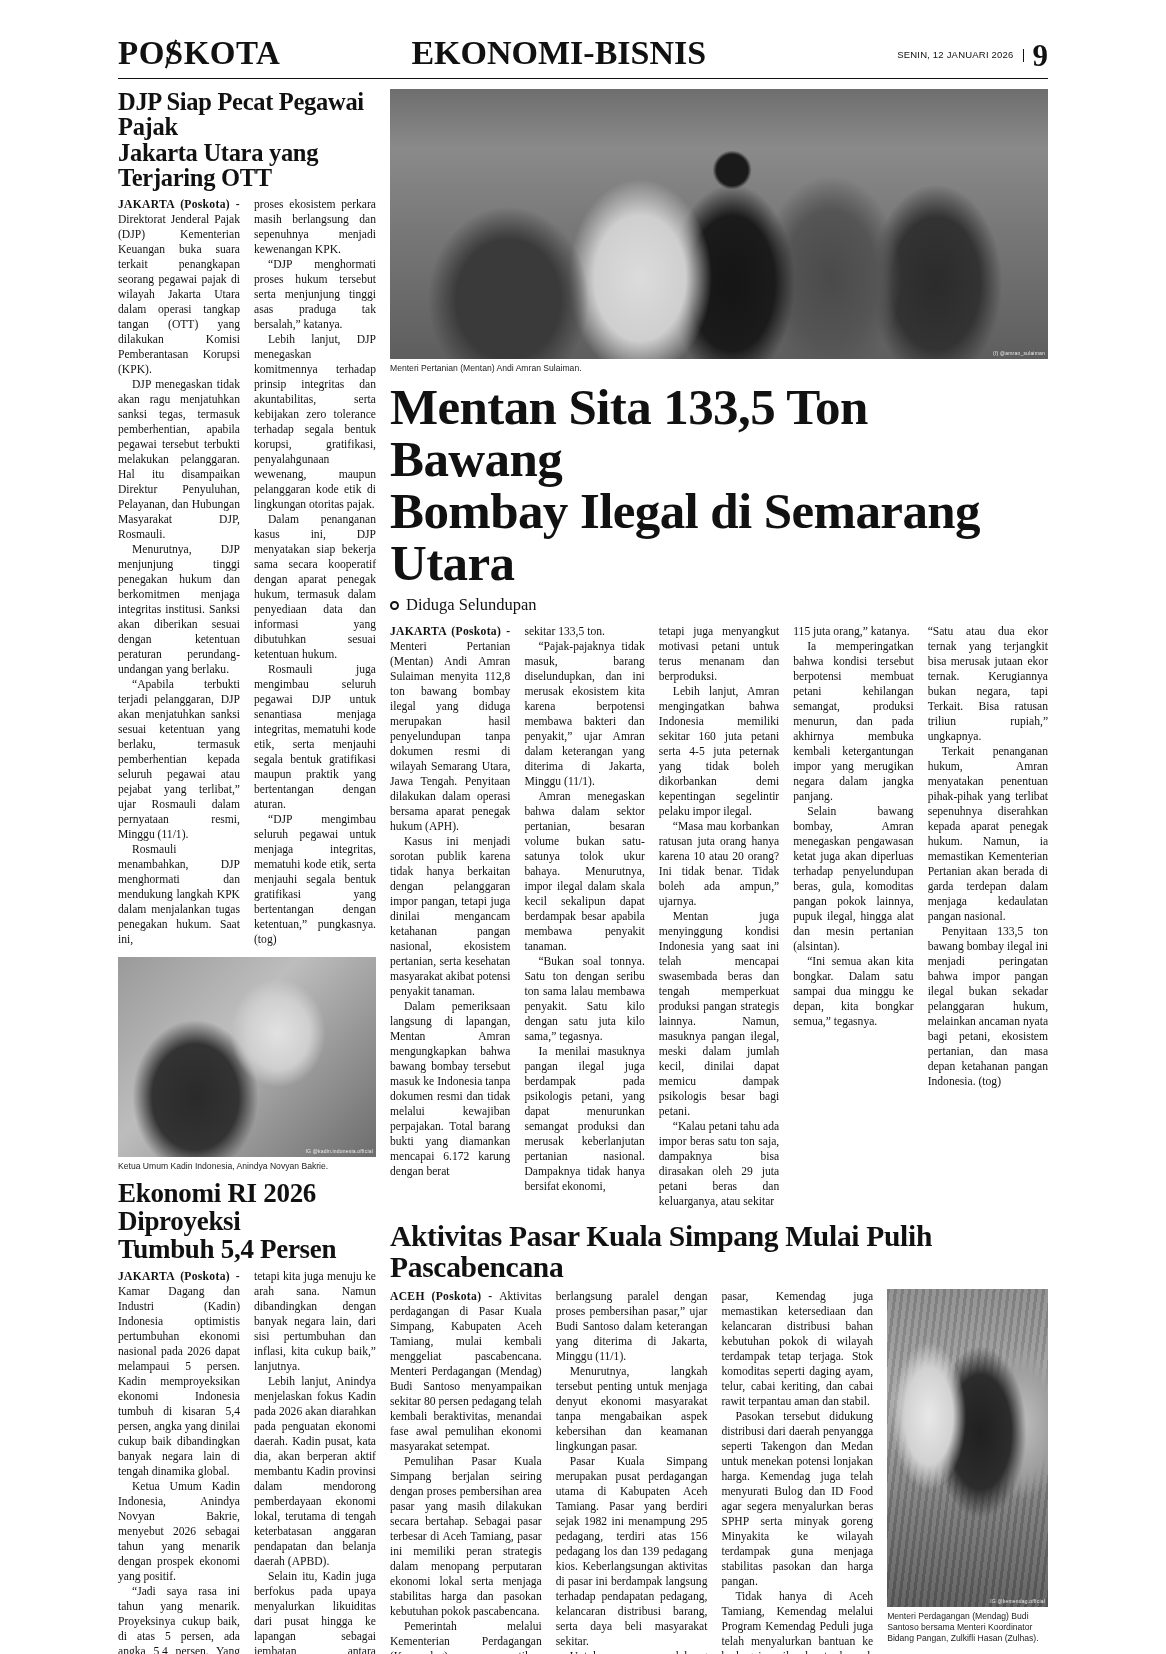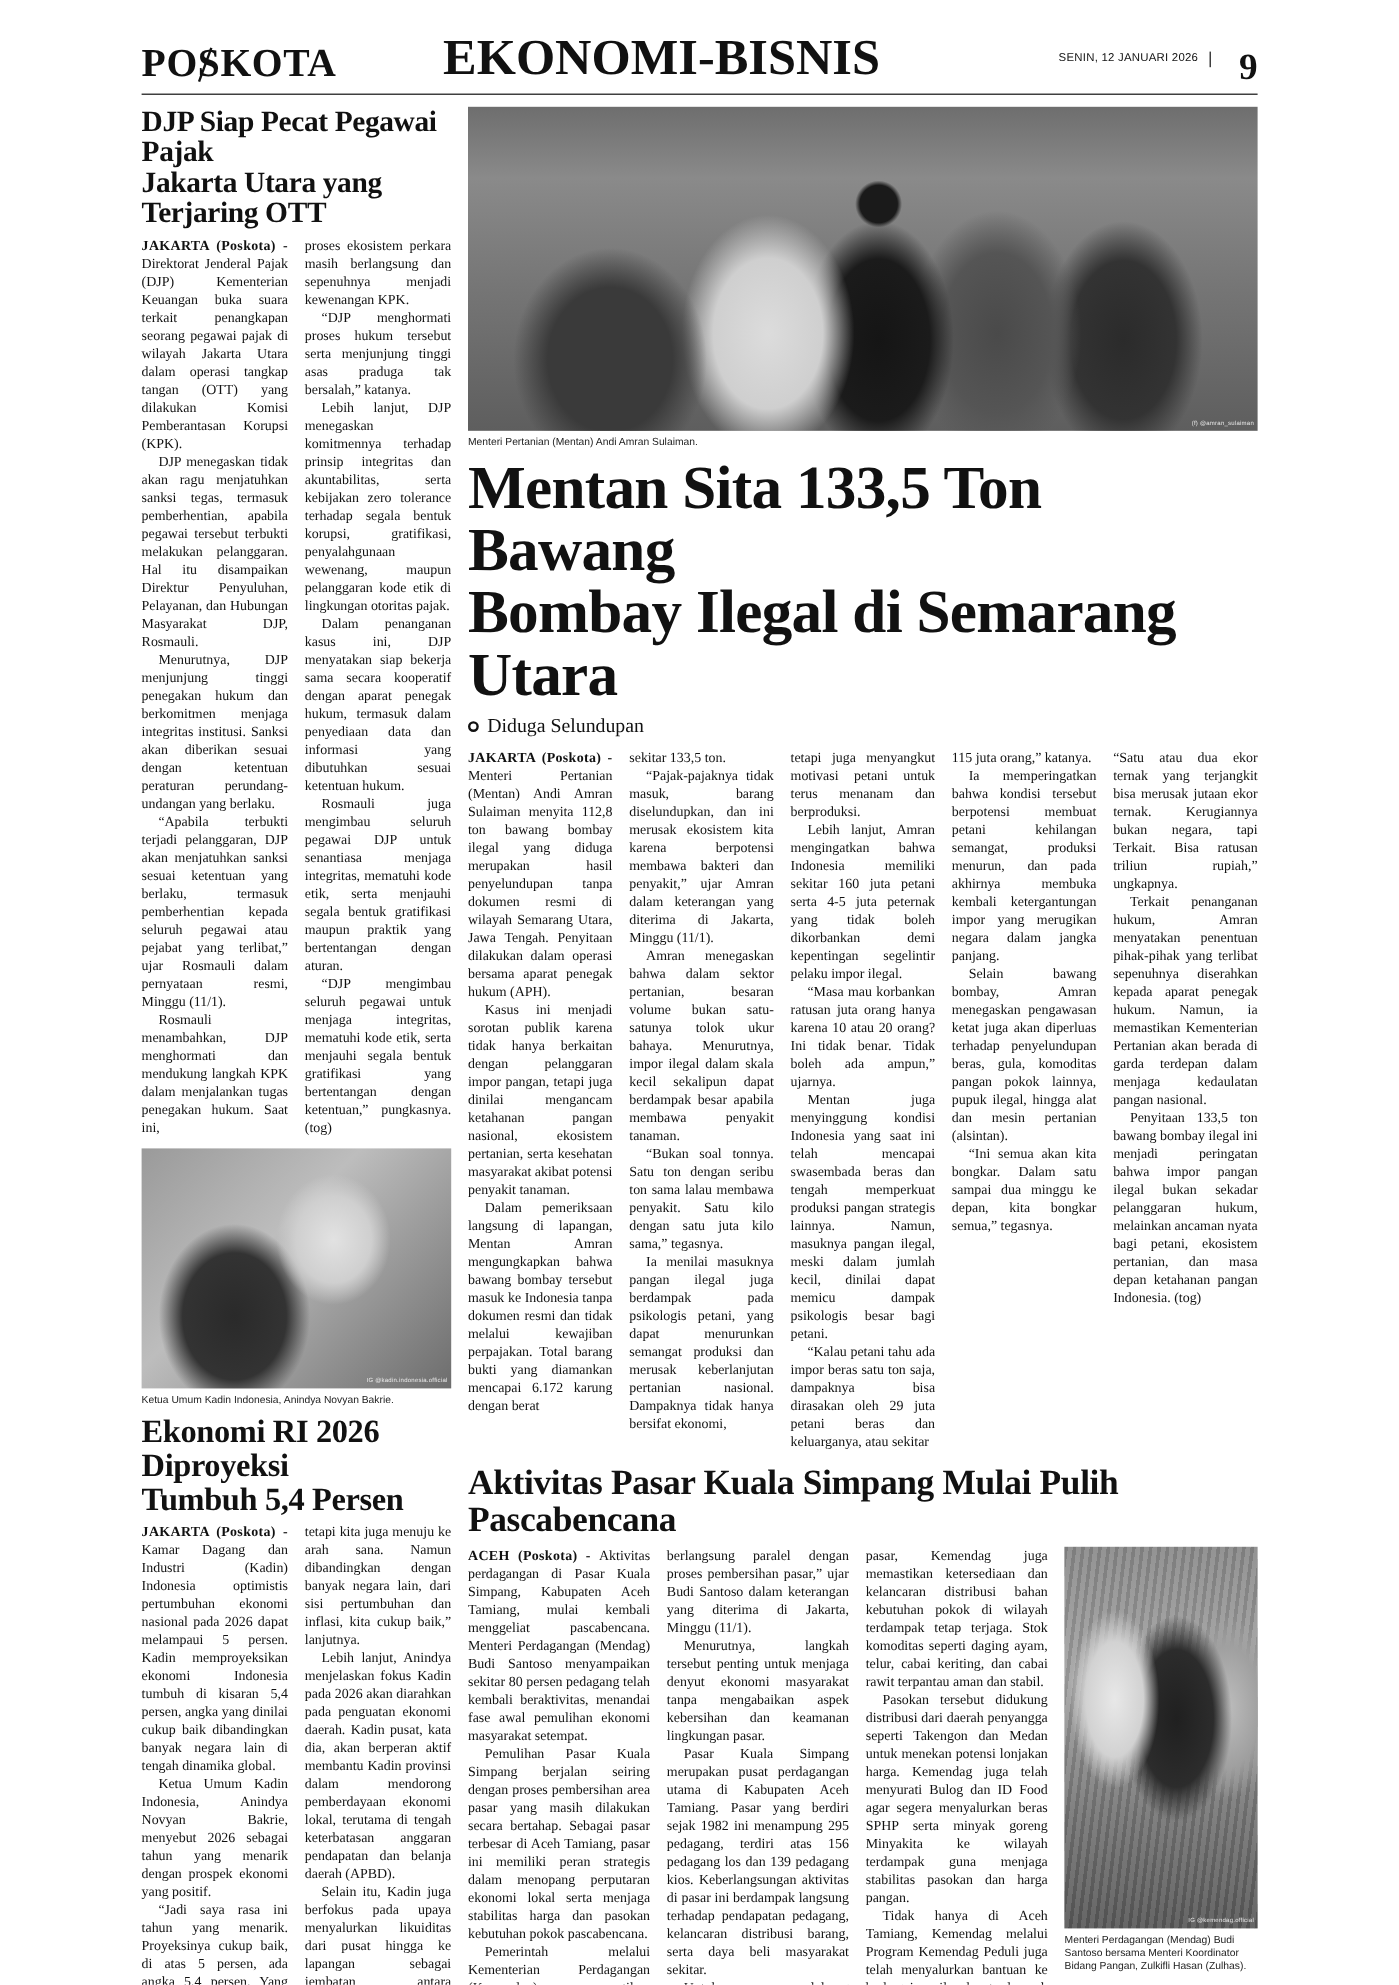--- a/index.html
+++ b/index.html
@@ -36,28 +36,28 @@
     left:52px;top:2px;
     width:2px;height:30px;
     background:#111;
     transform:rotate(20deg);
   }
   .section-title{
     flex:1;
     text-align:center;
     font-family:"Liberation Serif", serif;
     font-weight:bold;
-    font-size:42px;
+    font-size:34px;
     letter-spacing:0px;
     line-height:1;
     padding-bottom:2px;
     padding-right:60px;
   }
   .dateblock{
-    display:flex;align-items:flex-start;gap:24px;
+    display:flex;align-items:center;gap:9px;
     padding-bottom:3px;
   }
   .issue-date{
     font-family:"Liberation Sans", sans-serif;
     font-size:9.5px;
     letter-spacing:.2px;
     padding-right:9px;
     border-right:1px solid #111;
     padding-bottom:2px;
     white-space:nowrap;

